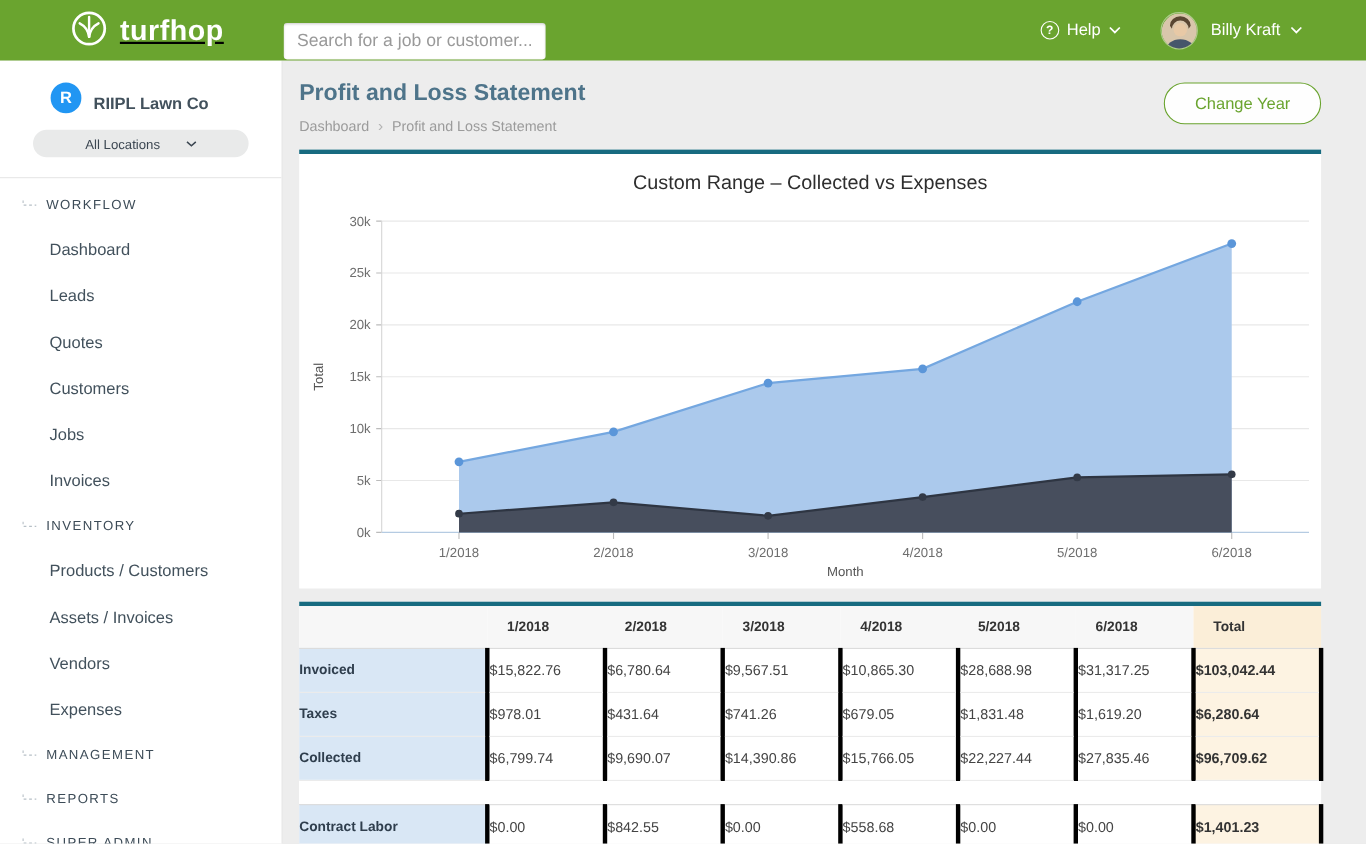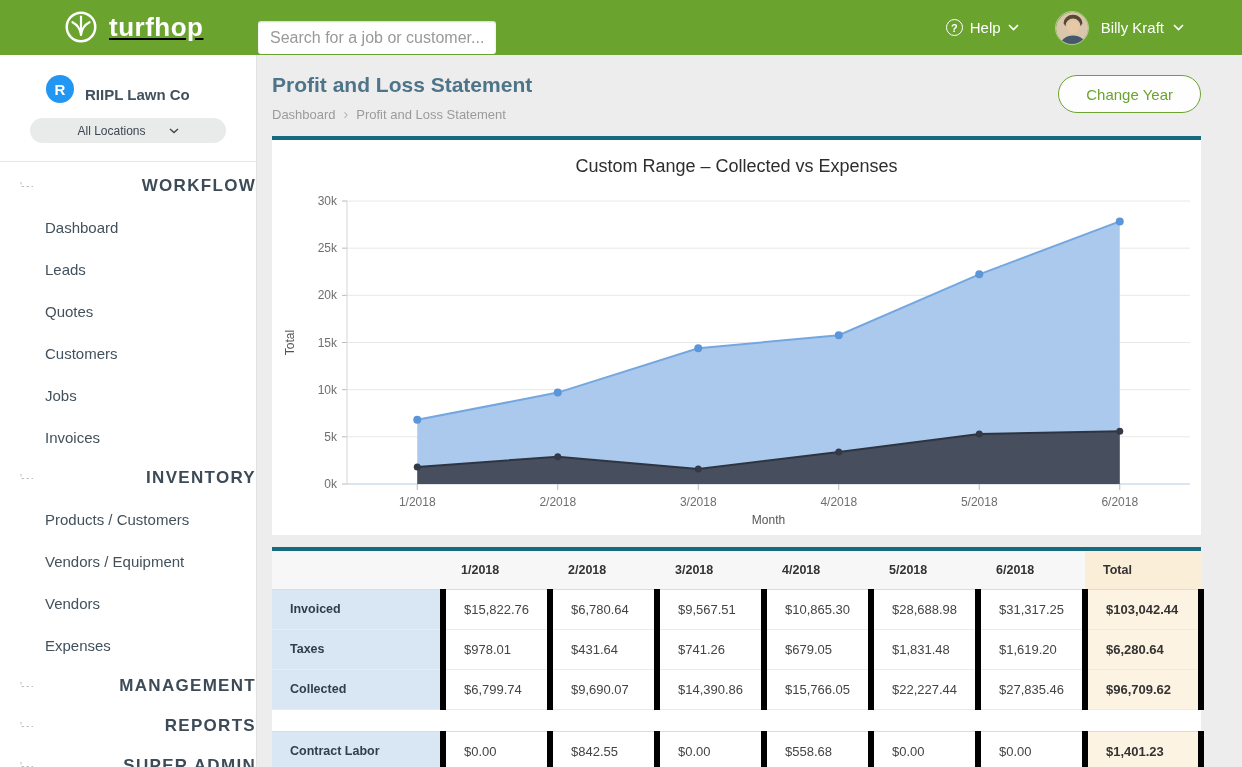--- a/index.html
+++ b/index.html
@@ -47,22 +47,22 @@
   .company-name { font-size: 15px; color: #42515c; font-weight: 600; margin-top: 10px; }
   .location-pill {
     margin: 2px auto 0; width: 196px; height: 25px; border-radius: 13px; background: #e9eaea;
     display: flex; align-items: center; justify-content: center; gap: 23px;
     font-size: 12px; color: #3c4752; cursor: pointer;
   }
   .sidebar-divider { margin-top: 18px; border-top: 1px solid #e7e7e7; }
   .nav { padding-top: 4px; }
   .nav-header {
     height: 40px; display: flex; align-items: center; gap: 8px; padding-left: 20px;
-    font-size: 17px; font-weight: 700; letter-spacing: 1.3px; color: #3c4b57;
-    text-transform: uppercase; cursor: pointer; justify-content: space-between;
+    font-size: 12px; font-weight: 400; letter-spacing: 1.3px; color: #3c4b57;
+    text-transform: uppercase; cursor: pointer;
   }
   .nav-item {
     height: 42px; display: flex; align-items: center; padding-left: 45px;
     font-size: 15px; color: #42515c; cursor: pointer;
   }
 
   
   .main { position: absolute; left: 257px; top: 55px; right: 0; bottom: 0; background: #ededed; overflow: hidden; }
   .content { width: 929px; margin-left: 15px; position: relative; }
   .page-title { padding-top: 18px; font-size: 21px; font-weight: 700; color: #4e748a; }
@@ -83,22 +83,22 @@
   .axis-label { font-size: 12px; fill: #555; font-family: "Liberation Sans", sans-serif; }
 
   .table-card { margin-top: 12px; }
   table { border-collapse: collapse; width: 929px; table-layout: fixed; }
   th {
     background: #f7f7f7; height: 38px; text-align: left; padding-left: 18px;
     font-size: 12.5px; color: #333; border-bottom: 1px solid #dcdcdc; font-weight: 700;
   }
   th.total { background: #fbeed8; }
   td {
-    height: 40px; padding-left: 18px; font-size: 13px; color: #444;
-    background: #fff; border-bottom: 1px solid #ebebeb; border-right: 6px solid #000000;
+    height: 40px; font-size: 13px; color: #444;
+    background: #fff; border-bottom: 1px solid #ebebeb; border-right: 4px solid #000000;
   }
   td.label { background: #d9e7f5; color: #2f3e4d; font-weight: 600; font-size: 12.5px; }
   td.total { background: #fdf3e2; font-weight: 700; color: #333; }
   tr.spacer td { background: #fff; border: none; height: 22px; padding: 0; }
   tr.section-start td { border-top: 1px solid #dcdcdc; }
 </style>
 </head>
 <body>
 
 <header class="topbar">
@@ -166,21 +166,21 @@
       <div class="nav-item">Customers</div>
       <div class="nav-item">Jobs</div>
       <div class="nav-item">Invoices</div>
       <div class="nav-header">
         <svg width="14" height="9" viewBox="0 0 14 9">
           <path d="M1 0 V4.5 H13" fill="none" stroke="#b6bfc6" stroke-dasharray="2.5 2.5"></path>
         </svg>
         <span>INVENTORY</span>
       </div>
       <div class="nav-item">Products / Customers</div>
-      <div class="nav-item">Vendors / Equipment</div>
+      <div class="nav-item">Assets / Invoices</div>
       <div class="nav-item">Vendors</div>
       <div class="nav-item">Expenses</div>
       <div class="nav-header">
         <svg width="14" height="9" viewBox="0 0 14 9">
           <path d="M1 0 V4.5 H13" fill="none" stroke="#b6bfc6" stroke-dasharray="2.5 2.5"></path>
         </svg>
         <span>MANAGEMENT</span>
       </div>
       <div class="nav-header">
         <svg width="14" height="9" viewBox="0 0 14 9">

